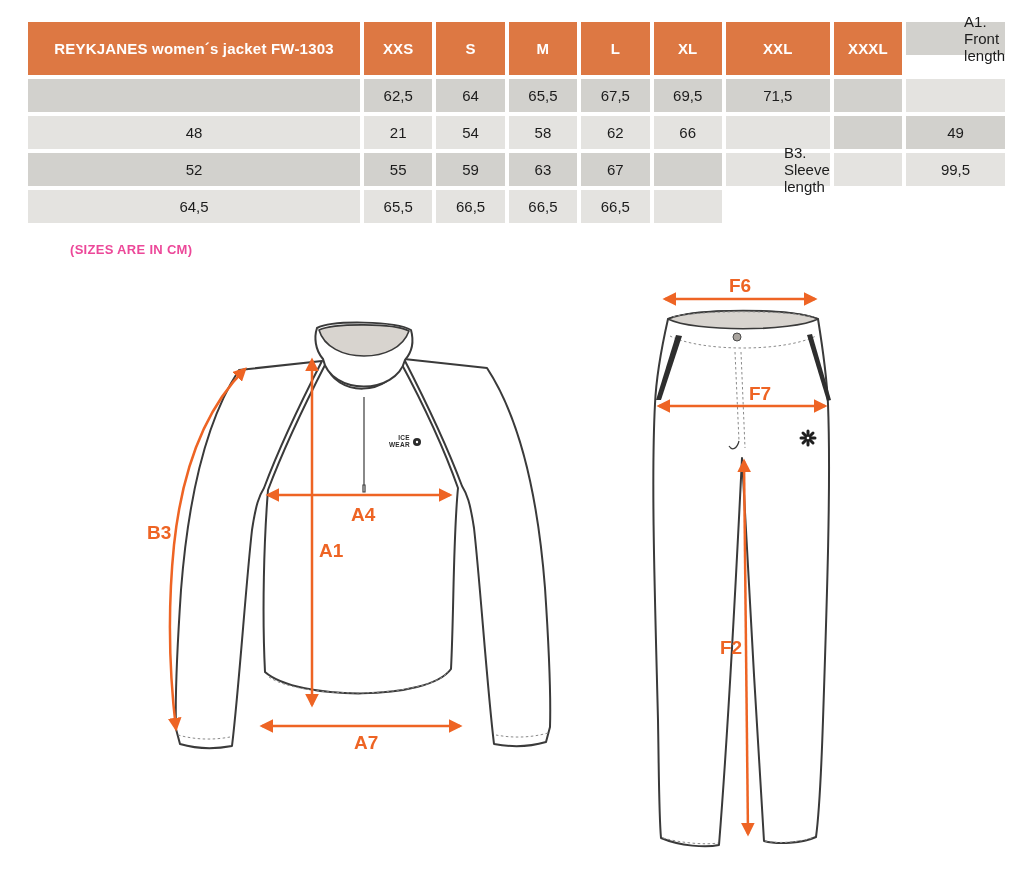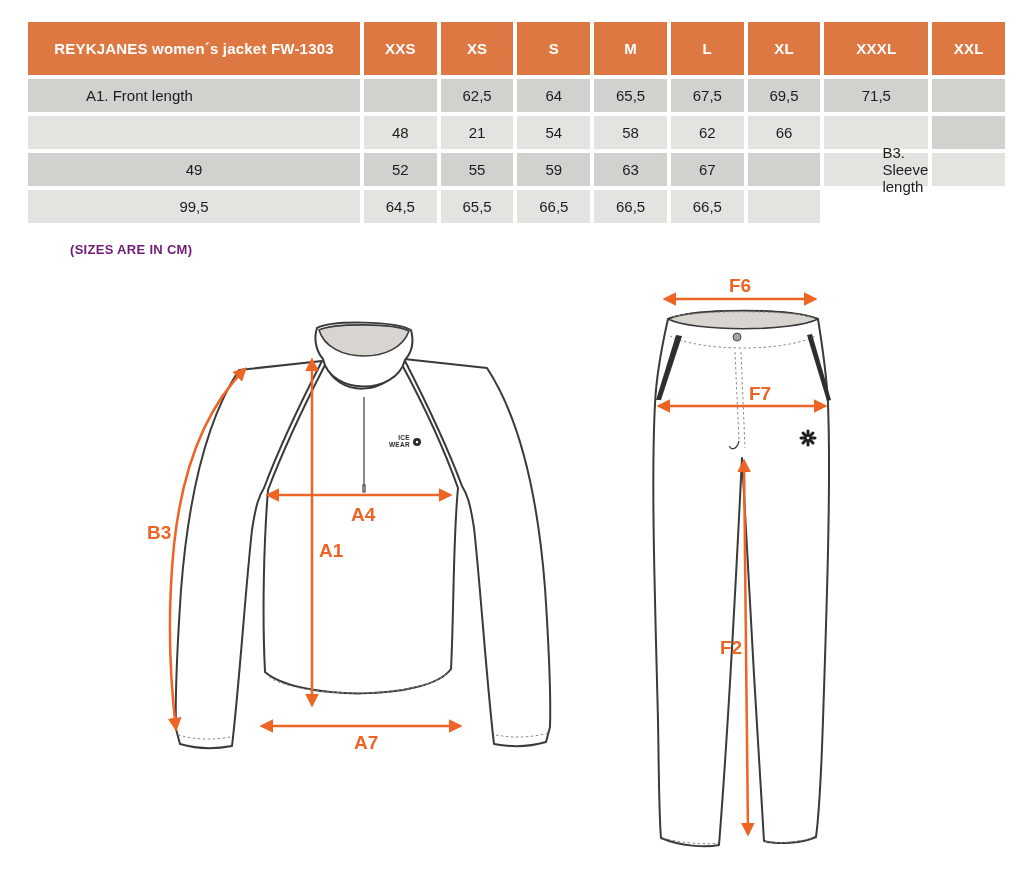--- a/index.html
+++ b/index.html
@@ -19,48 +19,47 @@
   .td{
     height:33px;display:flex;align-items:center;justify-content:center;
     font-size:15px;color:#1c1c1c;
   }
   .td.label{justify-content:flex-start;padding-left:58px;}
   .rowA{background:#D2D1CD;}
   .rowB{background:#E4E3E0;}
 
   .sizes-note{
     position:absolute;left:70px;top:242px;
-    color:#701a75;font-size:13px;font-weight:700;letter-spacing:.3px;
+    color:#ec4899;font-size:13px;font-weight:700;letter-spacing:.3px;
   }
 
   
   .diagram{position:absolute;left:0;top:260px;}
   .outline{fill:#ffffff;stroke:#3A3A3A;stroke-width:2;stroke-linejoin:round;}
   .grayfill{fill:#D8D4CF;stroke:#3A3A3A;stroke-width:1.6;stroke-linejoin:round;}
   .thinline{fill:none;stroke:#3A3A3A;stroke-width:1.2;}
   .stitch{fill:none;stroke:#8a8a8a;stroke-width:1;stroke-dasharray:2.5 2.5;}
   .arrow{fill:none;stroke:#EE6424;stroke-width:2.5;}
   .mlabel{fill:#EE6424;font-size:19px;font-weight:700;font-family:"Liberation Sans",sans-serif;}
   .logotext{fill:#2b2b2b;font-size:6.5px;font-weight:700;font-family:"Liberation Sans",sans-serif;letter-spacing:.3px;}
   .pocket{fill:#2e2e2e;stroke:none;}
   .spoke{stroke:#1f1f1f;stroke-width:3;stroke-linecap:round;}
 </style>
 </head>
 <body>
 
 <div class="size-table">
   <div class="th">REYKJANES women´s jacket FW-1303</div>
   <div class="th">XXS</div>
-  <div class="th">XS</div>
   <div class="th">S</div>
   <div class="th">M</div>
   <div class="th">L</div>
   <div class="th">XL</div>
+  <div class="th">XXL</div>
   <div class="th">XXXL</div>
-  <div class="th">XXL</div>
 
   <div class="td label rowA">A1. Front length</div>
   <div class="td rowA"></div>
   <div class="td rowA">62,5</div>
   <div class="td rowA">64</div>
   <div class="td rowA">65,5</div>
   <div class="td rowA">67,5</div>
   <div class="td rowA">69,5</div>
   <div class="td rowA">71,5</div>
   <div class="td rowA"></div>

